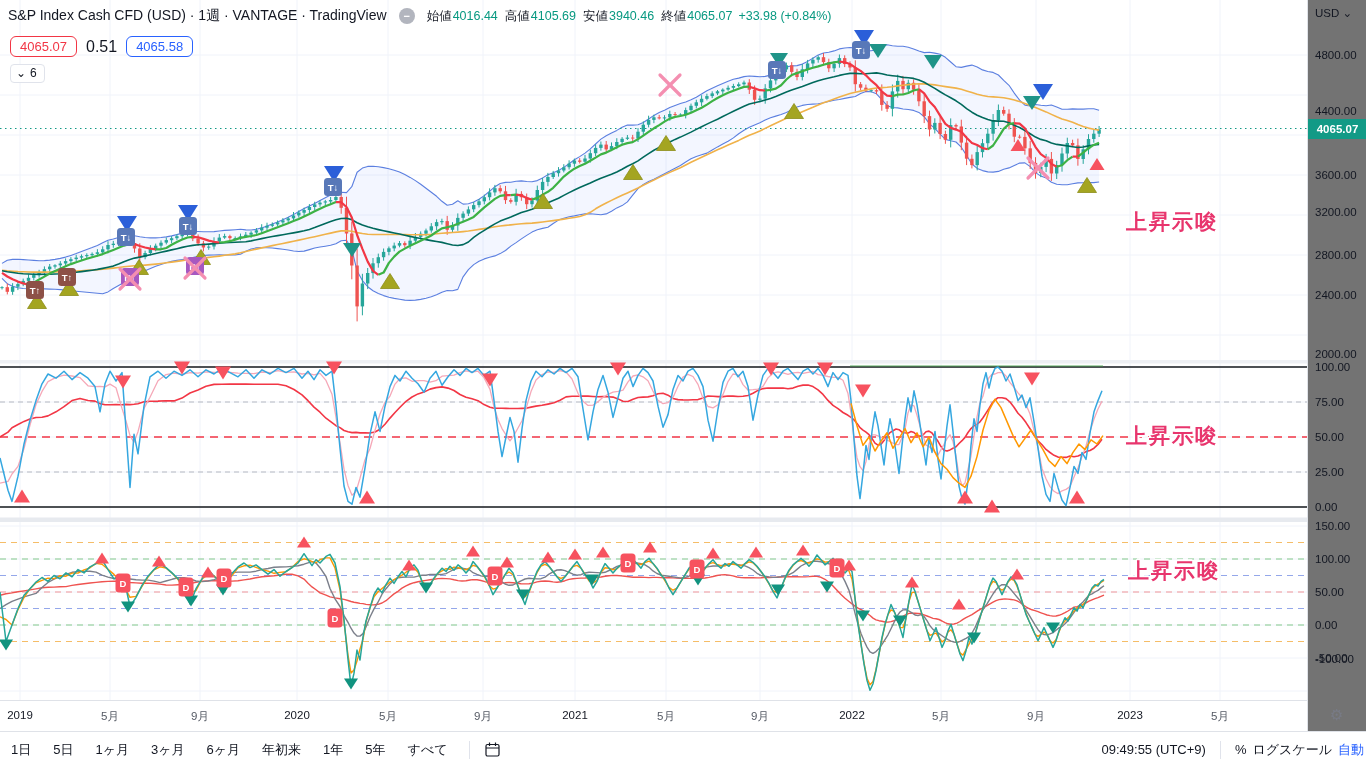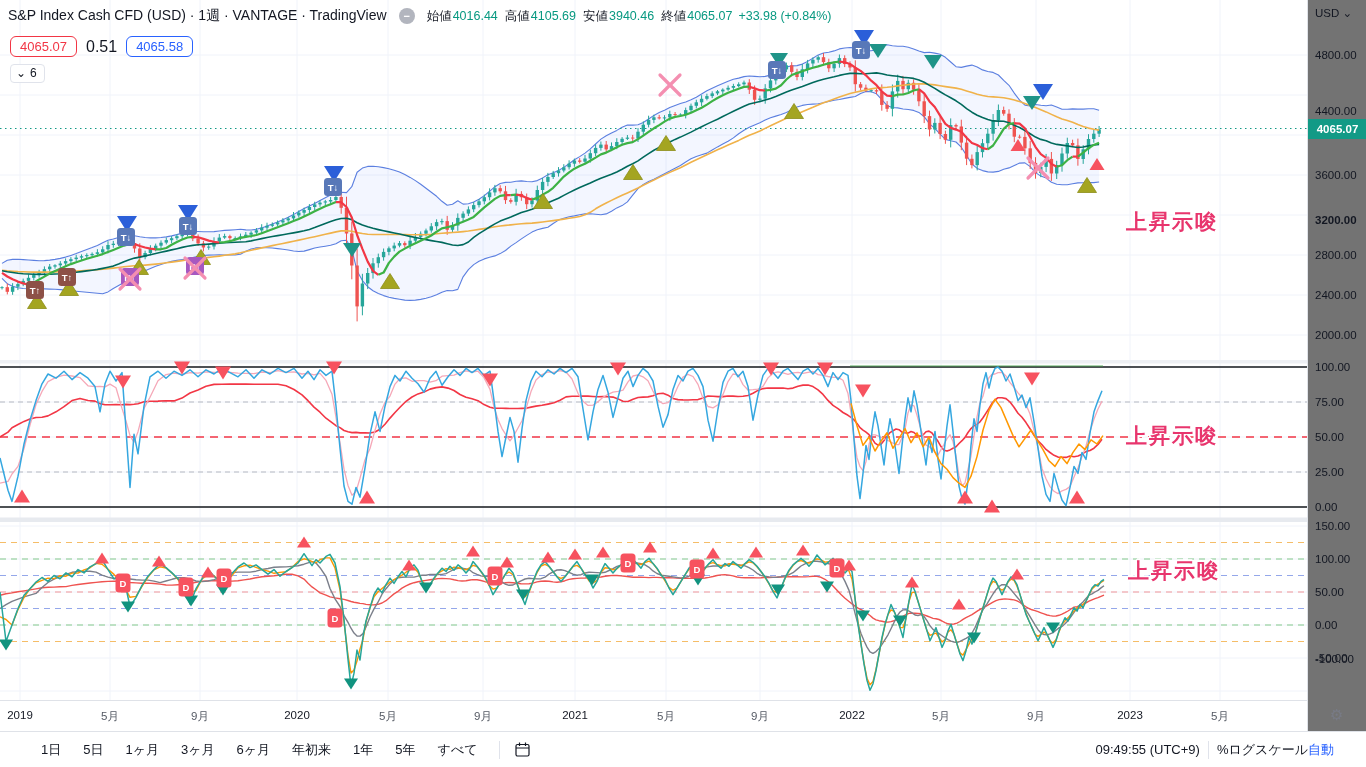--- a/index.html
+++ b/index.html
@@ -24,25 +24,25 @@
   #price-axis{position:absolute;left:1307px;top:0;width:59px;height:731px;border-left:1px solid #dfe2e8;background:#737373;z-index:15;}
   .ax-lbl{position:absolute;left:7px;transform:translateY(-50%);font-size:11.5px;color:#131722;white-space:nowrap;}
   #currency-label{position:absolute;left:7px;top:13px;transform:translateY(-50%);font-size:11.5px;color:#131722;cursor:pointer;}
   #price-badge{position:absolute;left:0;width:59px;height:20px;display:flex;align-items:center;justify-content:center;
     color:#fff;font-size:11.5px;font-weight:bold;z-index:5;}
   #time-axis{position:absolute;left:0;top:700px;width:1307px;height:30px;border-top:1px solid #dfe2e8;background:#fff;z-index:14;padding-left:44px;}
   .t-lbl{position:absolute;top:8px;transform:translateX(-50%);font-size:11.5px;color:#555a64;}
   .t-lbl.major{color:#131722;}
   #gear-icon{position:absolute;left:1330px;top:706px;font-size:15px;color:#787b86;z-index:16;cursor:pointer;}
   #toolbar{position:absolute;left:0;top:731px;width:1366px;height:36px;border-top:1px solid #dfe2e8;background:#fff;
-    display:flex;align-items:center;justify-content:space-between;padding:0 32px;box-sizing:border-box;z-index:20;}
+    display:flex;align-items:center;justify-content:space-between;padding:0 2px;box-sizing:border-box;z-index:20;}
   #ranges{display:flex;align-items:center;gap:4px;}
   .rng{font-size:13px;color:#131722;padding:3px 9px;border-radius:4px;cursor:pointer;}
   .tb-div{width:1px;height:18px;background:#e0e3eb;margin:0 8px;}
-  #toolbar-right{display:flex;align-items:center;font-size:13px;color:#131722;}
+  #toolbar-right{display:flex;align-items:center;gap:6px;font-size:13px;color:#131722;}
   #auto-label{color:#2962ff;cursor:pointer;}
   #log-label,#percent-label,#clock-label{cursor:pointer;}
   .annot{position:absolute;transform:translate(-50%,-50%);font-weight:bold;font-size:21px;letter-spacing:2px;color:#e8356d;z-index:18;
     text-shadow:-2px 0 0 #fff,2px 0 0 #fff,0 -2px 0 #fff,0 2px 0 #fff,-1px -1px 0 #fff,1px 1px 0 #fff,-1px 1px 0 #fff,1px -1px 0 #fff;white-space:nowrap;}
   svg text{font-family:"Liberation Sans","DejaVu Sans",sans-serif;}
 </style>
 </head>
 <body>
 
 <div id="app">
@@ -741,24 +741,24 @@
     <span>⌄</span>
     <span>6</span>
   </div>
 
   <div id="price-axis">
     <span id="currency-label">USD ⌄</span>
   <span class="ax-lbl" style="top: 55px;">4800.00</span>
       <span class="ax-lbl" style="top: 95px; margin-top: 16px;">4400.00</span>
       <span class="ax-lbl" style="top: 135px;">4000.00</span>
       <span class="ax-lbl" style="top: 175px;">3600.00</span>
-      <span class="ax-lbl" style="top: 220px; font-weight: bold;">3200.00</span>
+      <span class="ax-lbl" style="top: 212px;">3200.00</span>
       <span class="ax-lbl" style="top: 255px;">2800.00</span>
       <span class="ax-lbl" style="top: 295px;">2400.00</span>
-      <span class="ax-lbl" style="top: 335px;">2000.00</span>
+      <span class="ax-lbl" style="top: 354px;">2000.00</span>
       <span class="ax-lbl" style="top: 367px;">100.00</span>
       <span class="ax-lbl" style="top: 402px;">75.00</span>
       <span class="ax-lbl" style="top: 437px;">50.00</span>
       <span class="ax-lbl" style="top: 472px;">25.00</span>
       <span class="ax-lbl" style="top: 507px;">0.00</span>
       <span class="ax-lbl" style="top: 526px;">150.00</span>
       <span class="ax-lbl" style="top: 559px;">100.00</span>
       <span class="ax-lbl" style="top: 592px;">50.00</span>
       <span class="ax-lbl" style="top: 625px;">0.00</span>
       <span class="ax-lbl" style="top: 658px;">-50.00</span>

